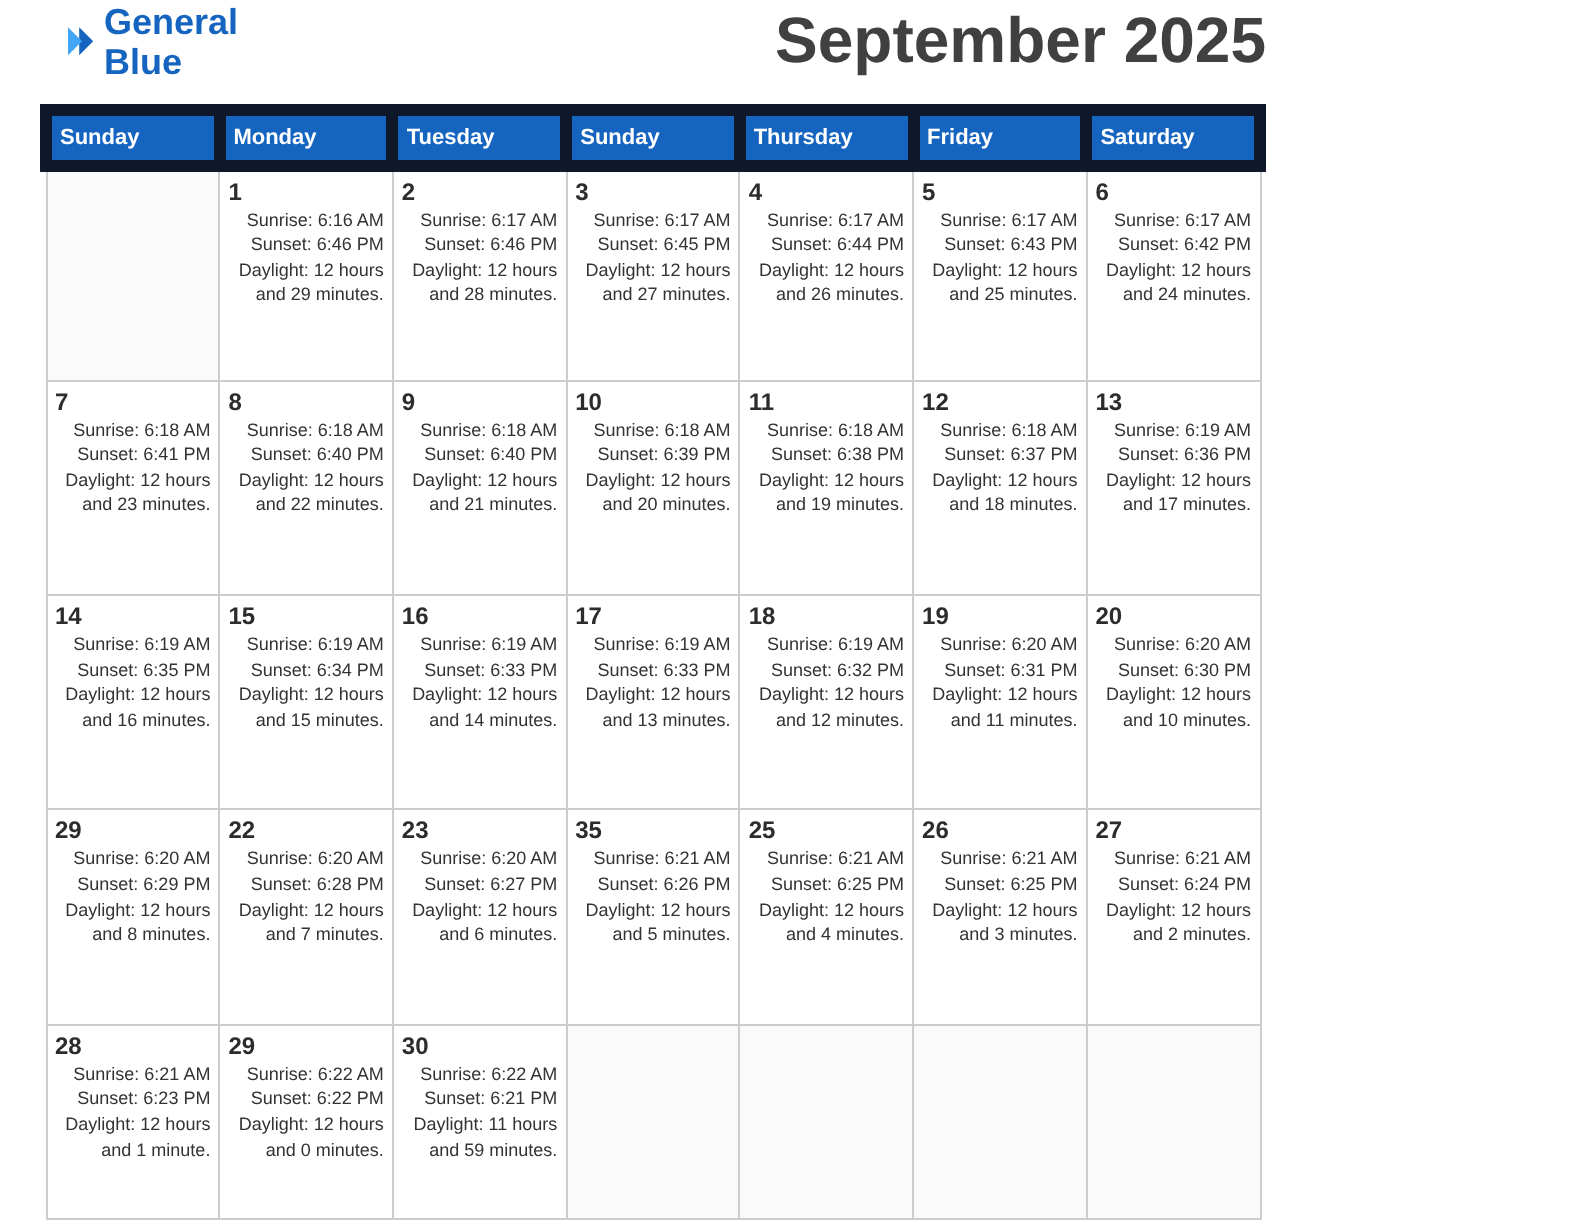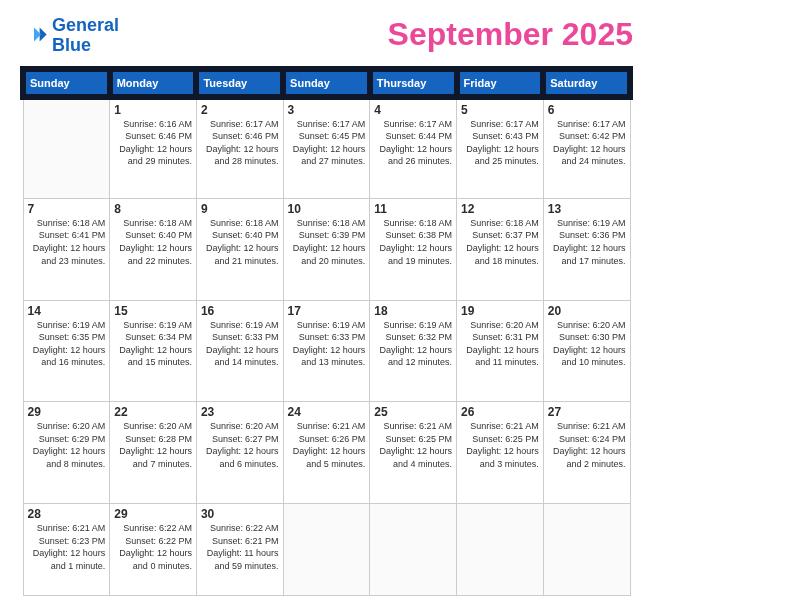--- a/index.html
+++ b/index.html
@@ -6,21 +6,21 @@
     body {
       font-family: Arial, sans-serif;
       background: #fff;
       width: 792px;
       height: 612px;
       overflow: hidden;
     }
     .page {
       width: 653px;
       height: 612px;
-      padding: 16px 20px;
+      padding: 2px 20px;
       display: flex;
       flex-direction: column;
     }
     .header {
       display: flex;
       justify-content: space-between;
       align-items: flex-start;
       margin-bottom: 10px;
     }
     .logo {
@@ -38,21 +38,21 @@
       width: 28px;
       height: 28px;
       margin-right: 4px;
     }
     .title-block {
       text-align: right;
     }
     .month-title {
       font-size: 32px;
       font-weight: bold;
-      color: #ec4899;
+      color: #404040;
     }
     .location {
       font-size: 14px;
       color: #555;
     }
     .calendar {
       width: 100%;
       border-collapse: collapse;
       flex: 1;
     }
@@ -291,21 +291,21 @@
 and 7 minutes.</div>
           </td>
           <td>
             <span class="day-num">23</span>
             <div class="cell-info" style="white-space: pre-line;">Sunrise: 6:20 AM
 Sunset: 6:27 PM
 Daylight: 12 hours
 and 6 minutes.</div>
           </td>
           <td>
-            <span class="day-num">24</span>
+            <span class="day-num">35</span>
             <div class="cell-info" style="white-space: pre-line;">Sunrise: 6:21 AM
 Sunset: 6:26 PM
 Daylight: 12 hours
 and 5 minutes.</div>
           </td>
           <td>
             <span class="day-num">25</span>
             <div class="cell-info" style="white-space: pre-line;">Sunrise: 6:21 AM
 Sunset: 6:25 PM
 Daylight: 12 hours

